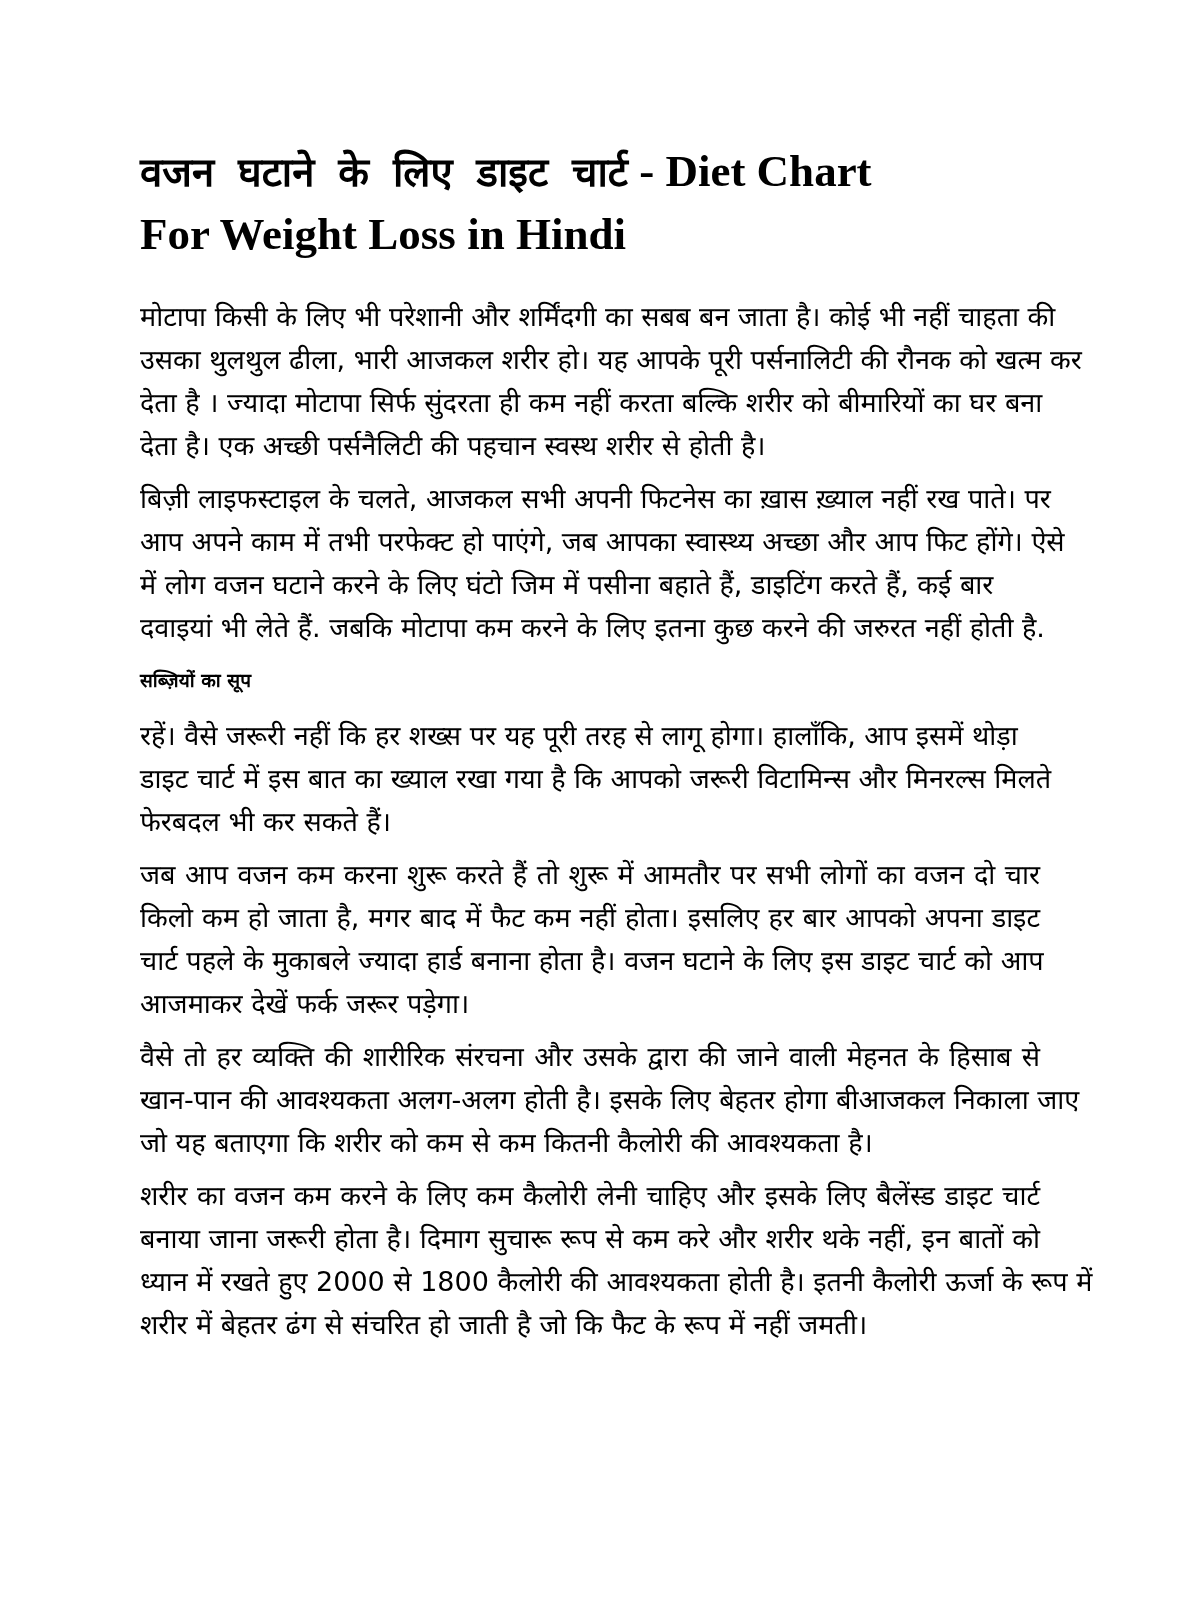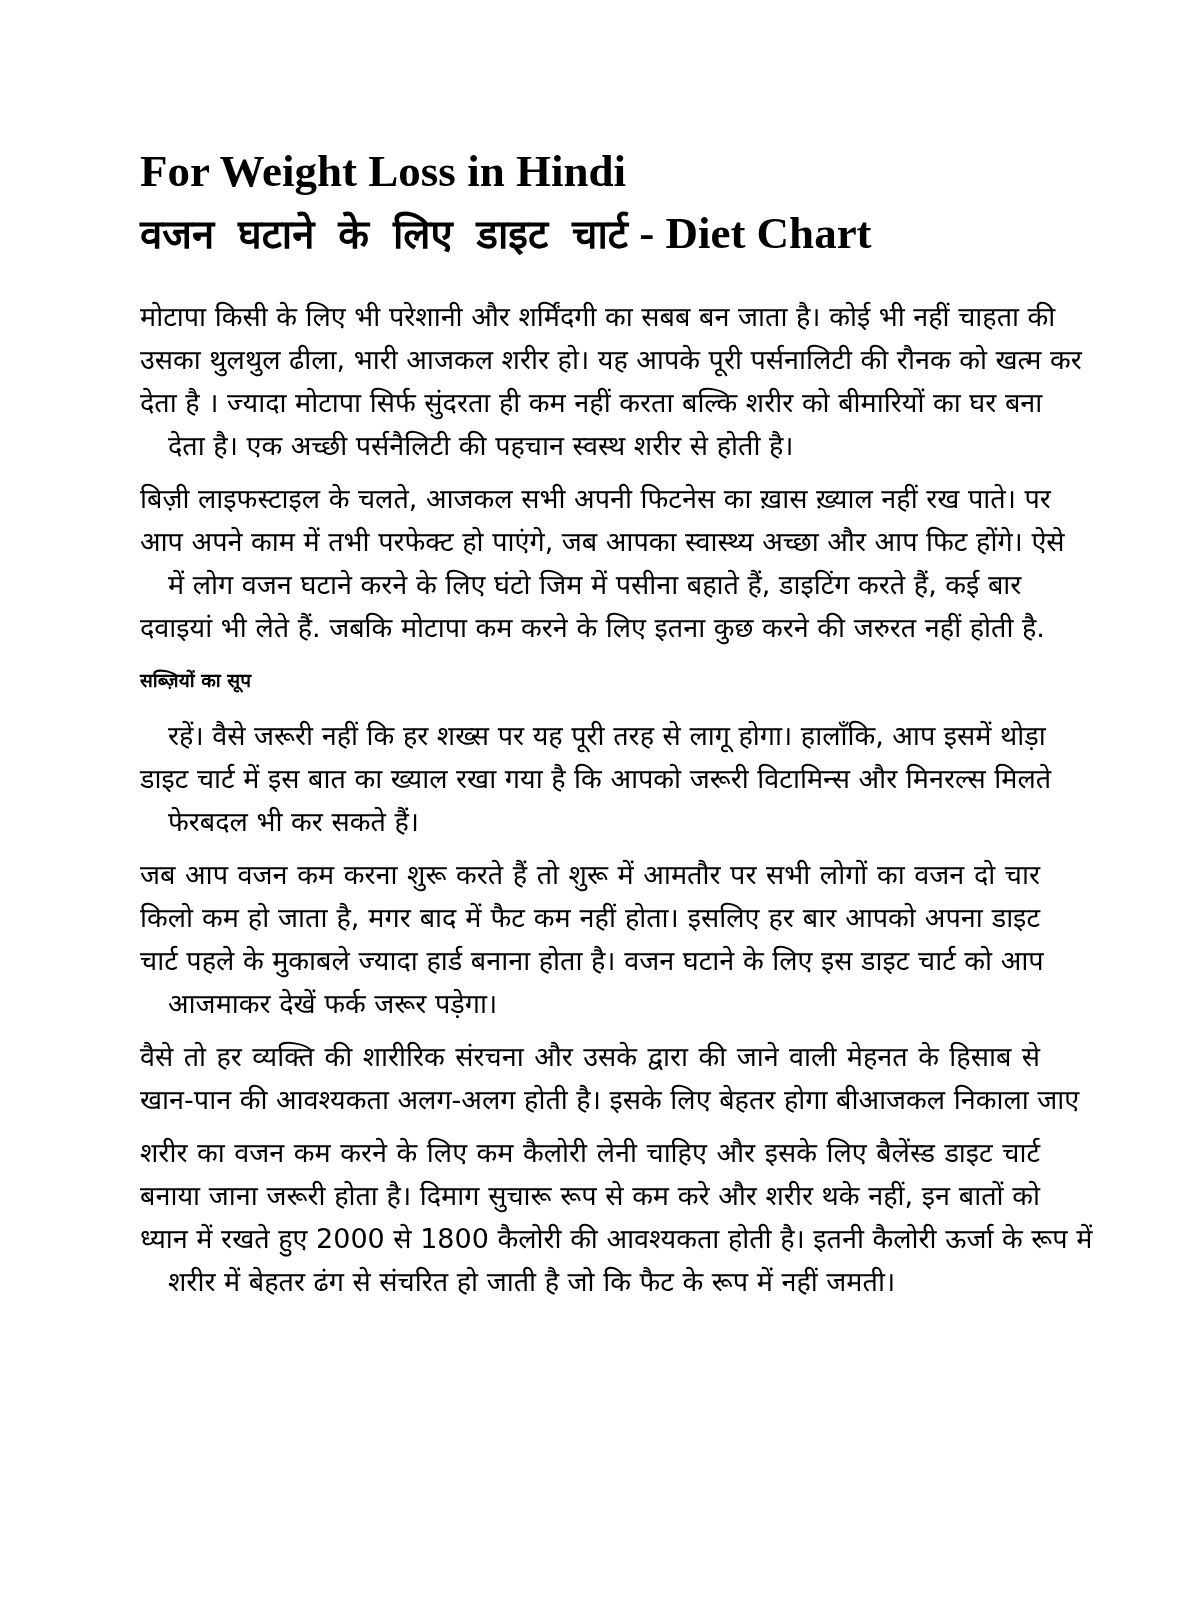--- a/index.html
+++ b/index.html
@@ -45,38 +45,37 @@
       line-height: 43px;
     }
     .para .line {
       display: block;
       white-space: nowrap;
       text-align: justify;
       text-align-last: justify;
     }
     .para .line.last {
       text-align-last: left;
-      margin-left: 28px;
     }
     .heading {
       font-family: "DejaVu Sans", "Liberation Sans", sans-serif;
       font-weight: bold;
       font-size: 19px;
       line-height: 43px;
       margin: 0 0 12px 0;
     }
   </style>
 </head>
 <body>
 
 <div class="page">
 
   <h1 class="title">
+    <span class="line"><span class="hi">वजन घटाने के लिए डाइट चार्ट</span><span> - Diet Chart</span></span>
     <span class="line">For Weight Loss in Hindi</span>
-    <span class="line"><span class="hi">वजन घटाने के लिए डाइट चार्ट</span><span> - Diet Chart</span></span>
   </h1>
 
   <div class="para">
     <span class="line">मोटापा किसी के लिए भी परेशानी और शर्मिंदगी का सबब बन जाता है। कोई भी नहीं चाहता की</span>
     <span class="line">उसका थुलथुल ढीला, भारी आजकल शरीर हो। यह आपके पूरी पर्सनालिटी की रौनक को खत्म कर</span>
     <span class="line">देता है । ज्यादा मोटापा सिर्फ सुंदरता ही कम नहीं करता बल्कि शरीर को बीमारियों का घर बना</span>
     <span class="line last">देता है। एक अच्छी पर्सनैलिटी की पहचान स्वस्थ शरीर से होती है।</span>
   </div>
 
   <div class="para">
@@ -97,20 +96,21 @@
   <div class="para">
     <span class="line">जब आप वजन कम करना शुरू करते हैं तो शुरू में आमतौर पर सभी लोगों का वजन दो चार</span>
     <span class="line">किलो कम हो जाता है, मगर बाद में फैट कम नहीं होता। इसलिए हर बार आपको अपना डाइट</span>
     <span class="line">चार्ट पहले के मुकाबले ज्यादा हार्ड बनाना होता है। वजन घटाने के लिए इस डाइट चार्ट को आप</span>
     <span class="line last">आजमाकर देखें फर्क जरूर पड़ेगा।</span>
   </div>
 
   <div class="para">
     <span class="line">वैसे तो हर व्यक्ति की शारीरिक संरचना और उसके द्वारा की जाने वाली मेहनत के हिसाब से</span>
     <span class="line">खान-पान की आवश्यकता अलग-अलग होती है। इसके लिए बेहतर होगा बीआजकल निकाला जाए</span>
+    <span class="line last">जो यह बताएगा कि शरीर को कम से कम कितनी कैलोरी की आवश्यकता है।</span>
   </div>
 
   <div class="para">
     <span class="line">शरीर का वजन कम करने के लिए कम कैलोरी लेनी चाहिए और इसके लिए बैलेंस्ड डाइट चार्ट</span>
     <span class="line">बनाया जाना जरूरी होता है। दिमाग सुचारू रूप से कम करे और शरीर थके नहीं, इन बातों को</span>
     <span class="line">ध्यान में रखते हुए 2000 से 1800 कैलोरी की आवश्यकता होती है। इतनी कैलोरी ऊर्जा के रूप में</span>
     <span class="line last">शरीर में बेहतर ढंग से संचरित हो जाती है जो कि फैट के रूप में नहीं जमती।</span>
   </div>
 
 </div>

